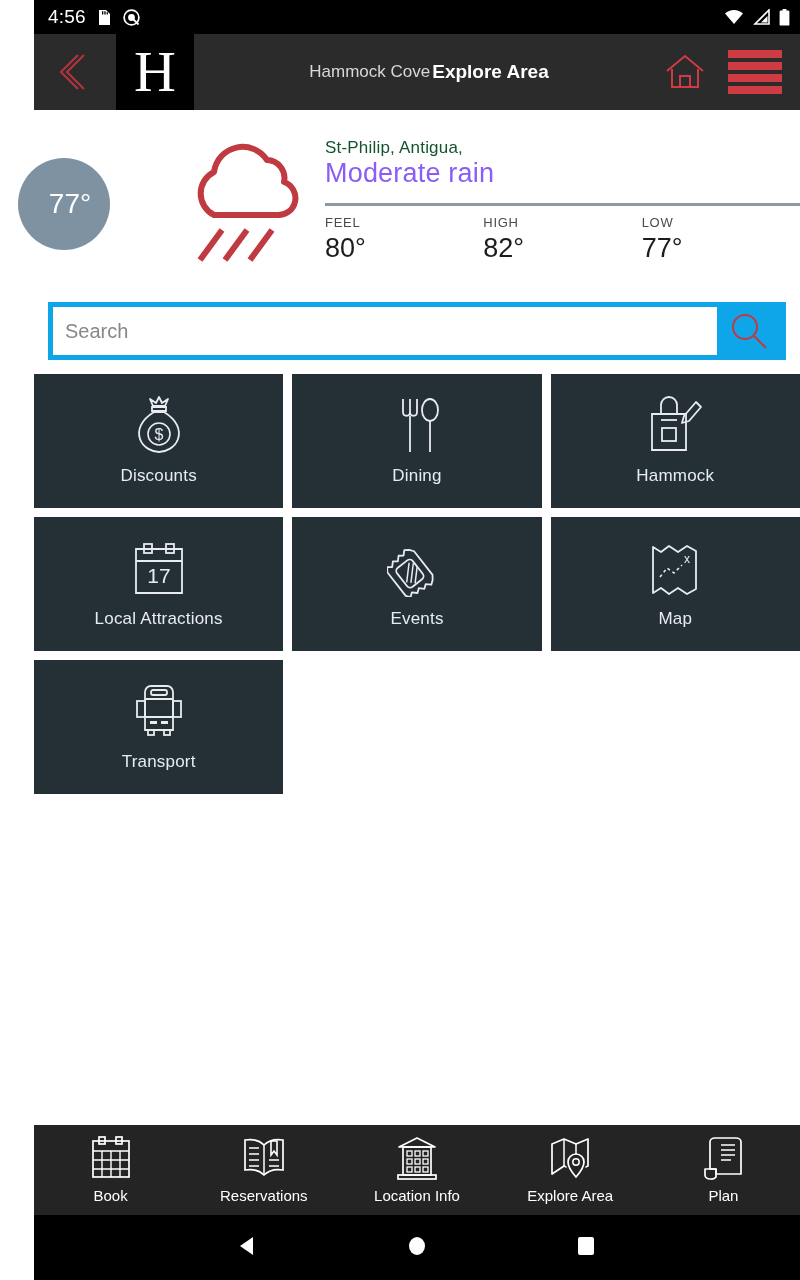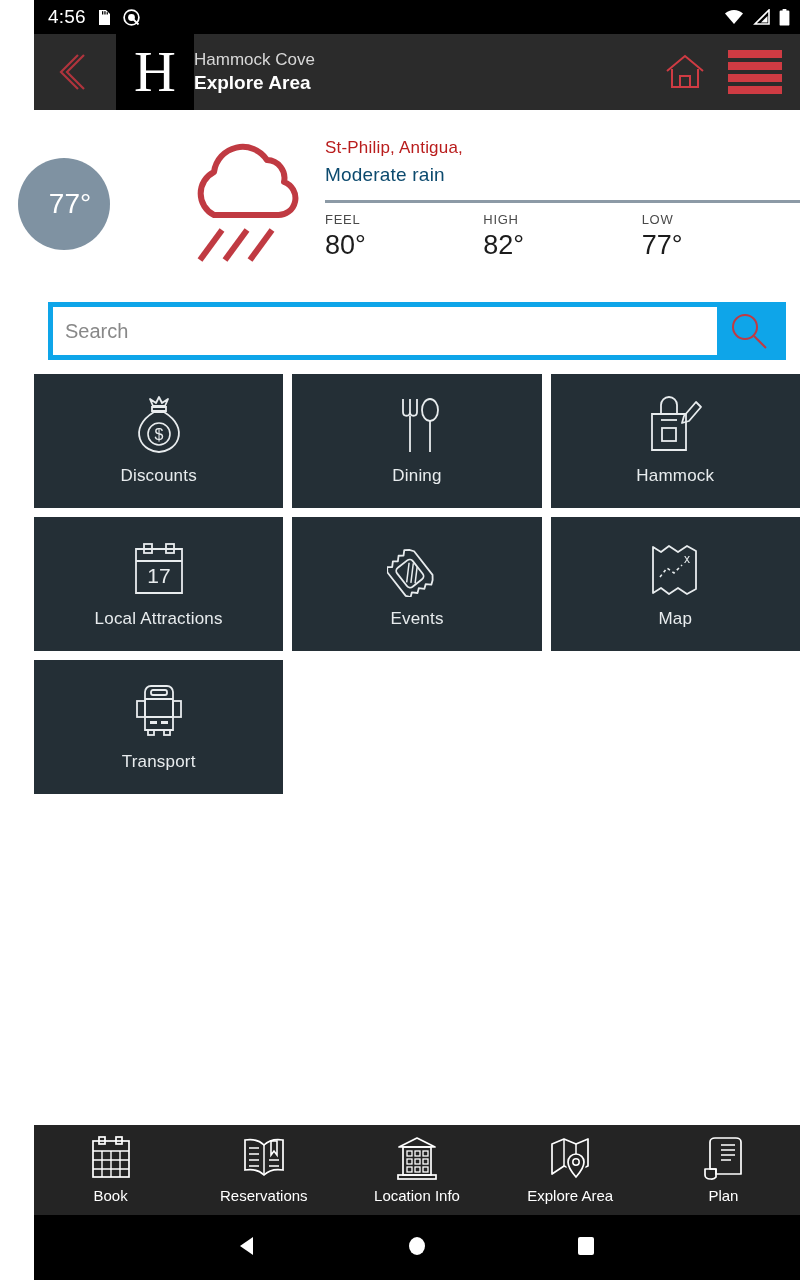--- a/index.html
+++ b/index.html
@@ -32,22 +32,22 @@
   }
   .logo-sq {
     width:78px; background:#000; display:flex;
     align-items:center; justify-content:center;
   }
   .logo-sq span {
     color:#fff; font-family:"Liberation Serif", serif;
     font-size:58px; line-height:1; font-weight:400;
   }
   .titles {
-    flex:1; display:flex; flex-direction:column;
-    justify-content:center; gap:2px;
+    flex:1; display:flex; 
+    align-items:center; justify-content:center; gap:2px;
   }
   .t-sub { color:#d8d8d8; font-size:17px; font-weight:400; }
   .t-main { color:#ffffff; font-size:19px; font-weight:bold; }
   .appbar-actions {
     display:flex; align-items:center; gap:22px; padding-right:18px;
   }
   .burger { display:flex; flex-direction:column; gap:4px; cursor:pointer; }
   .burger i { display:block; width:54px; height:8px; background:#cf3b43; }
 
   
@@ -57,22 +57,22 @@
   }
   .temp-circle {
     position:absolute; left:-16px; top:48px;
     width:92px; height:92px; border-radius:50%;
     background:#7f92a2; color:#fff;
     display:flex; align-items:center; justify-content:center;
     font-size:28px; padding-left:12px;
   }
   .cloud-wrap { position:absolute; left:150px; top:22px; }
   .w-info { position:absolute; left:291px; top:28px; right:0; }
-  .w-loc { font-size:17px; color:#b91c1c; letter-spacing:.2px; }
-  .w-cond { font-size:19px; color:#0c4a6e; margin-top:6px; letter-spacing:.2px; }
+  .w-loc { font-size:17px; color:#14532d; letter-spacing:.2px; }
+  .w-cond { font-size:27px; color:#8b5cf6; letter-spacing:.2px; }
   .w-stats { display:flex; margin-top:14px; }
   .w-stat { width:168px; }
   .w-stat .rule { height:3px; background:#8c9aa6; margin-bottom:9px; }
   .w-stat .lbl { font-size:13px; color:#4a4a4a; letter-spacing:.7px; }
   .w-stat .val { font-size:27px; color:#1c1c1c; margin-top:3px; }
 
   
   .searchrow { flex:0 0 84px; padding:12px 14px 14px; background:#fff; }
   .searchbox {
     height:58px; background:#0ea5e9; display:flex; align-items:center;

